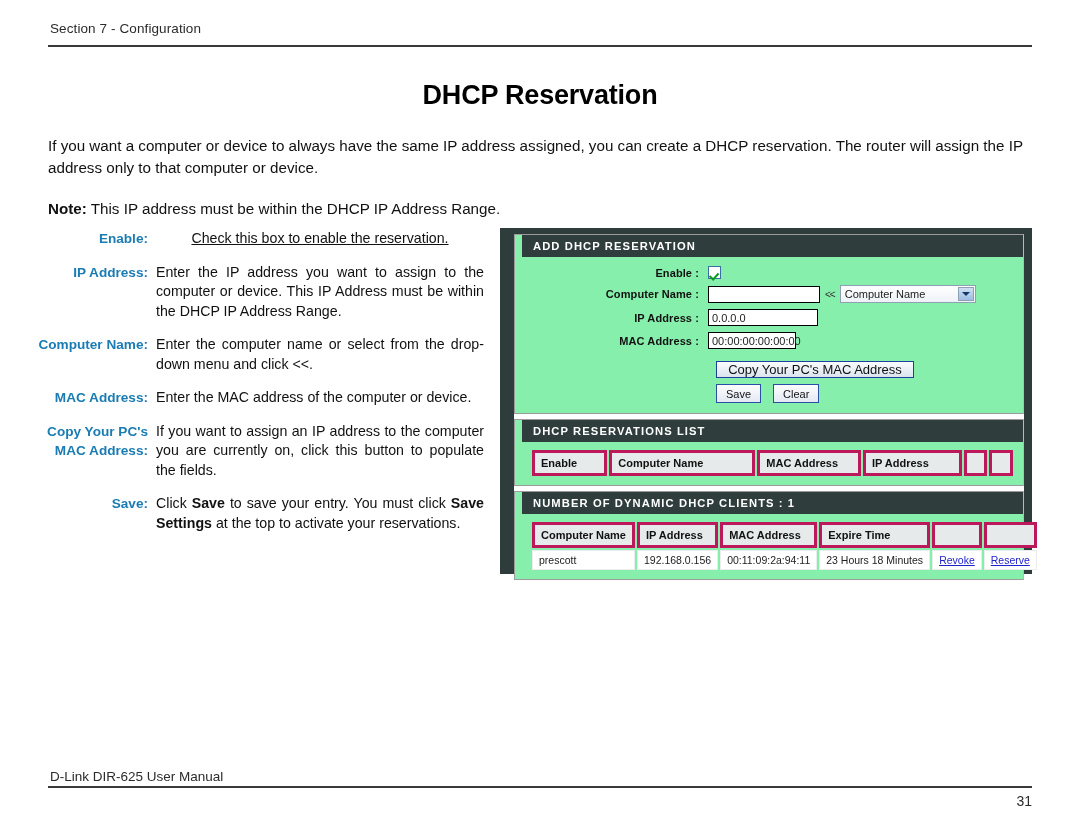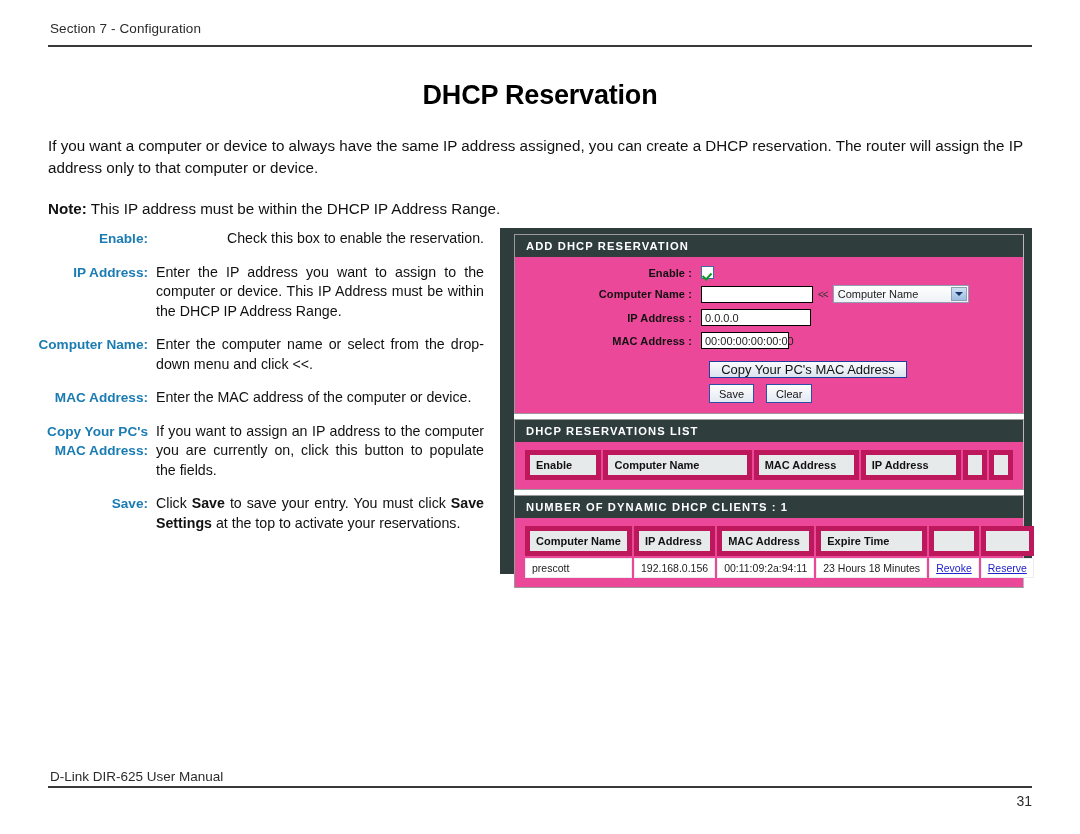--- a/index.html
+++ b/index.html
@@ -50,36 +50,37 @@
     width:128px; flex:0 0 128px; text-align:right;
     color:#1a7cb2; font-weight:bold; font-size:13.6px;
     line-height:19.5px; padding-right:0px;
     font-family:"Liberation Sans", sans-serif;
   }
   .def-desc {
     flex:1; margin-left:8px; font-size:14.2px; line-height:19.5px;
     color:#111; text-align:justify; padding-right:6px;
   }
   .def-desc b { font-weight:bold; }
-  .def-desc.nojust { text-align:right; }
+  .def-desc.nojust { text-align:center;text-decoration:underline; }
 
   
   .shot {
     position:absolute; left:500px; top:228px;
     width:532px; height:346px;
     background:#2e3c3c;
     padding:6px 8px 8px 14px;
   }
   .shot-inner { background:#ffffff; width:100%; height:100%; position:relative; }
 
   .panel {
-    background:#ec4899;
+    background:#86efac;
     border:1px solid #9b9b9b;
     border-right-color:#b9b9b9;
     margin-bottom:5px;
+    padding-left:7px;
   }
   .panel-head {
     background:#2f3d3d;
     color:#ffffff;
     font-size:11.2px;
     font-weight:bold;
     letter-spacing:1.1px;
     padding:5px 0 5px 11px;
     font-family:"Liberation Sans", sans-serif;
   }
@@ -146,21 +147,21 @@
     min-width:44px; height:19px; padding:0 9px;
     border:1.5px solid #2a4fa8;
     background:linear-gradient(#fdfdfe,#e3e9f2);
     font-size:11px; color:#111;
     display:flex; align-items:center; justify-content:center;
   }
 
   
   table.rtab { width:100%; border-collapse:separate; border-spacing:2px; }
   table.rtab th {
-    background:#e6eaea; border:5px solid #be185d;
+    background:#e6eaea; border:3px solid #be185d;
     font-size:11px; font-weight:bold; text-align:left;
     padding:4px 6px; color:#111; white-space:nowrap;
   }
   table.rtab td {
     background:#ffffff; border:1px solid #e9eded;
     font-size:10.5px; padding:3px 6px; color:#222; white-space:nowrap;
   }
   table.rtab td.lnk { text-align:center; }
   table.rtab td.lnk a { color:#2222cc; text-decoration:underline; font-size:10.5px; }
   th.blank { background:#eceeee; }

